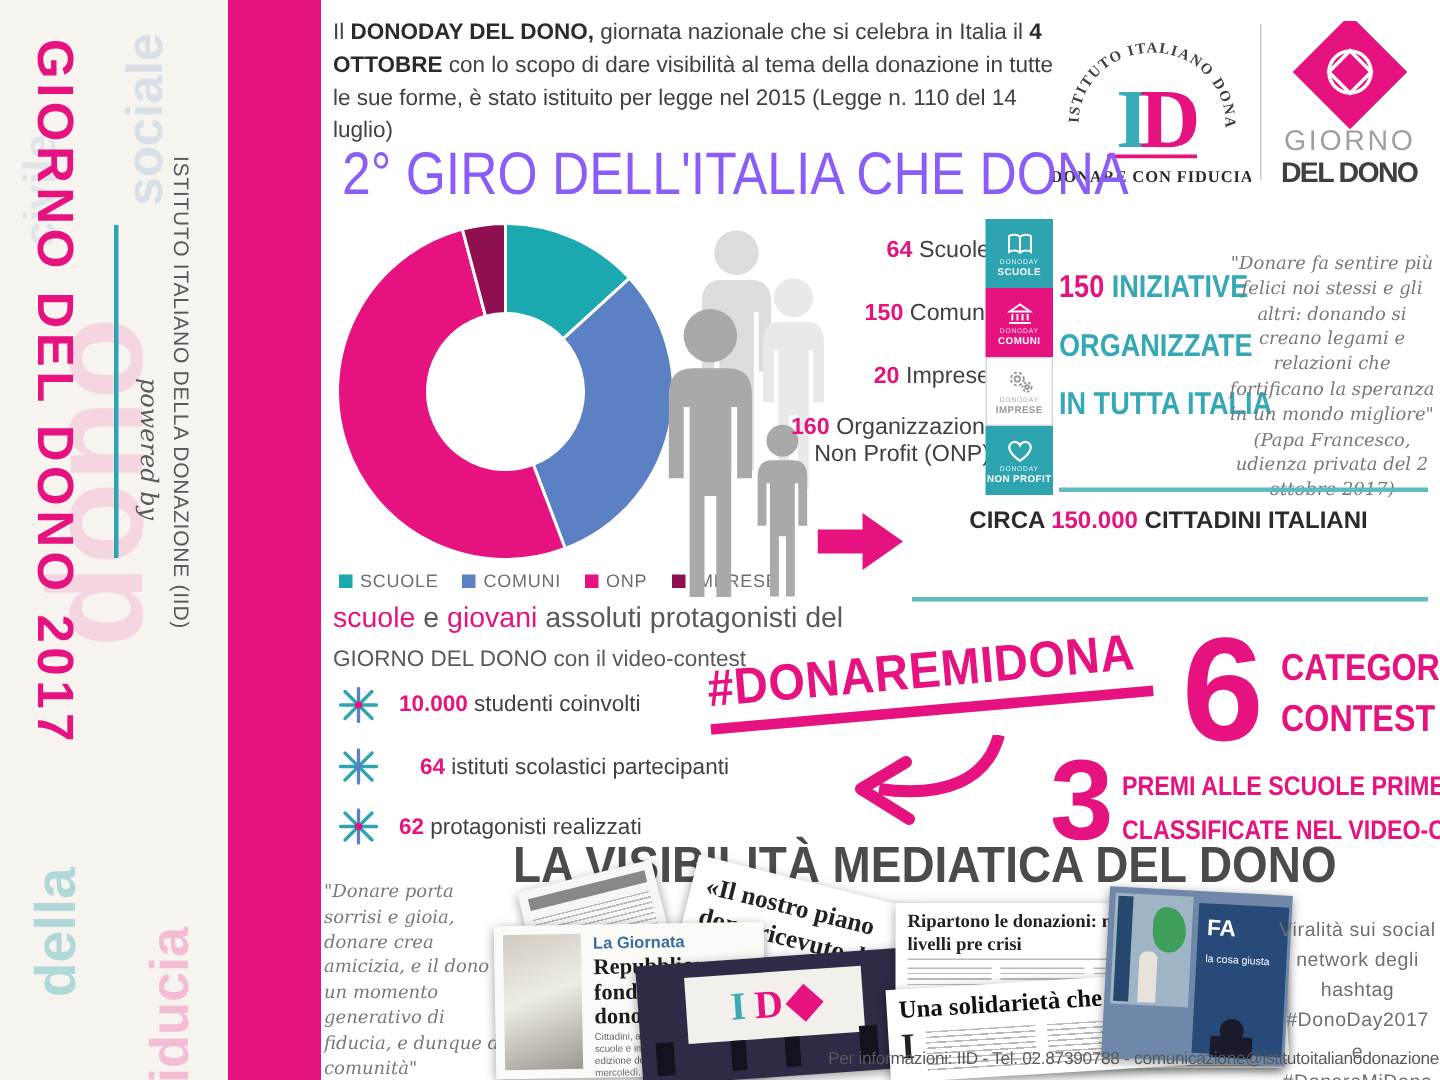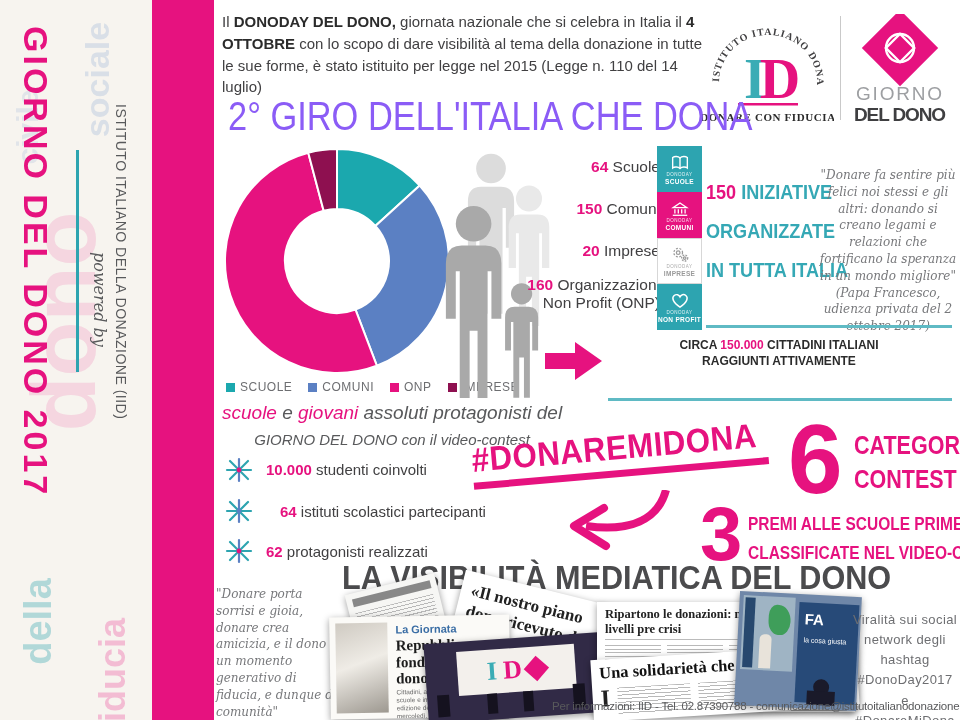--- a/index.html
+++ b/index.html
@@ -36,24 +36,24 @@
   .tile{width:45px;height:46px;box-sizing:border-box;display:flex;flex-direction:column;align-items:center;justify-content:center;gap:1px;}
   .tile-teal{background:#2da4b0;color:#fff;}
   .tile-pink{background:#e6127f;color:#fff;}
   .tile-white{background:#fff;border:1px solid #d7d7d7;color:#9a9a9a;}
   .tile .b1{font-size:4.5px;letter-spacing:.5px;opacity:.85;}
   .tile .b2{font-size:6.5px;font-weight:bold;letter-spacing:.3px;}
   .iniz{left:706px;top:172px;font-size:21px;font-weight:600;color:#35a8b5;line-height:39px;white-space:nowrap;}
   .iniz .n{color:#e6127f;}
   .quote{font-family:"DejaVu Serif",serif;font-style:italic;color:#77787b;text-align:center;line-height:1.4;}
   .tealline{height:3px;background:#5fbac4;}
-  .circa{left:612px;top:337px;width:334px;text-align:center;font-size:12px;font-weight:800;color:#2b2b2b;line-height:1.35;}
+  .circa{left:612px;top:337px;width:334px;text-align:center;font-size:16px;font-weight:800;color:#2b2b2b;line-height:1.35;}
   .circa .n{color:#e6127f;}
   
-  .protag{left:222px;top:400px;font-style:italic;font-size:19px;color:#58595b;line-height:1.35;text-align:center;}
+  .protag{left:222px;top:400px;font-size:19px;color:#58595b;line-height:1.35;}
   .protag .p{color:#e6127f;}
   .bullet-txt{font-size:15px;color:#414042;}
   .bullet-txt .n{color:#e6127f;font-weight:bold;}
   .hashtag{left:470px;top:441px;transform:rotate(-5deg);transform-origin:0 0;color:#e6127f;}
   .hashtag .t{font-size:34px;font-weight:800;letter-spacing:.5px;display:inline-block;transform:scaleX(.92);transform-origin:0 50%;white-space:nowrap;}
   .hashtag .u{width:296px;height:7px;background:#e6127f;margin-top:3px;}
   .bignum{color:#e6127f;font-weight:600;line-height:.8;}
   .contest-l{color:#e6127f;font-weight:600;white-space:nowrap;}
   
   .card{position:absolute;background:#fff;box-shadow:0 2px 7px rgba(0,0,0,.4);overflow:hidden;}
@@ -217,21 +217,20 @@
   </div>
   <div class="abs tealline" style="left:706px;top:325px;width:246px;"></div>
 
   <div class="abs" style="left:545px;top:340px;">
     <svg width="58" height="42" viewBox="0 0 58 42">
         <polygon points="0,13 30,13 30,2 57,21 30,40 30,29 0,29" fill="#e6127f"></polygon>
       </svg>
   </div>
   <div class="abs circa">
     <span>CIRCA </span><span class="n">150.000</span><span> CITTADINI ITALIANI</span><br>
-    <span>RAGGIUNTI ATTIVAMENTE</span>
   </div>
   <div class="abs tealline" style="left:608px;top:398px;width:344px;"></div>
 
   <div class="abs protag">
     <span class="p">scuole</span><span> e </span><span class="p">giovani</span><span> assoluti protagonisti del</span><br>
     <span style="font-size:15px;">GIORNO DEL DONO con il video-contest</span>
   </div>
 
   <div class="abs" style="left:224px;top:455px;">
     <svg width="30" height="30" viewBox="0 0 30 30">

